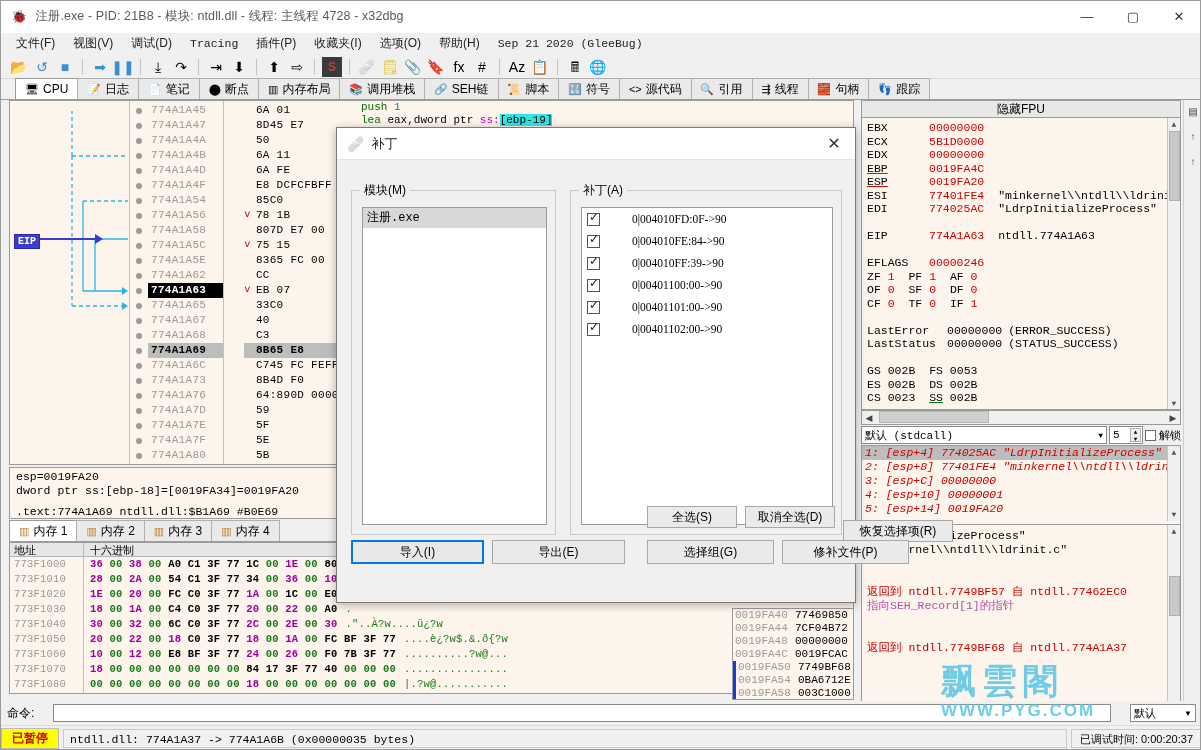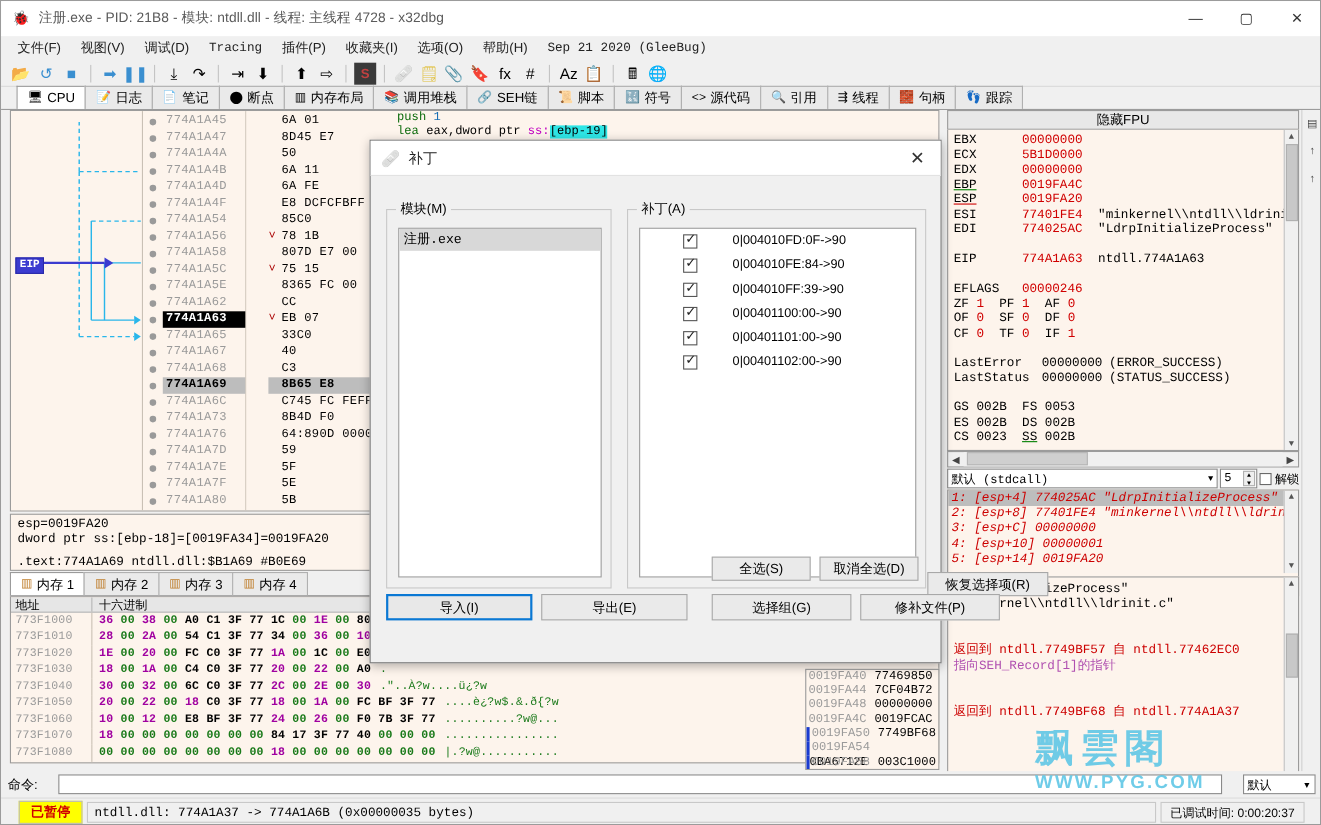--- a/index.html
+++ b/index.html
@@ -248,21 +248,21 @@
   }
   .cmdbar .lbl { font-size:12px; }
   .cmdbar .cmdinput { flex:1; height:18px; background:#fff; border:1px solid #8a8a8a; }
   .cmdbar .defsel { width:66px; height:18px; background:#fff; border:1px solid #8a8a8a;
                     font-size:11px; display:flex; align-items:center; padding-left:3px; position:relative;}
   .cmdbar .defsel .arrow { position:absolute; right:3px; font-size:8px; }
 
   
   .statusbar {
     position:absolute; left:0; top:724px; width:1201px; height:26px;
-    background:#f0f0f0; display:flex; align-items:center; padding:0 16px; gap:4px;
+    background:#f0f0f0; display:flex; align-items:center; padding:0 0; gap:4px;
     border-top:1px solid #dcdcdc;
   }
   .status-pause {
     background:#ffff00; color:#d00000; font-family:"Liberation Mono", monospace;
     font-size:12px; padding:1px 10px; border:1px solid #bcbcbc; font-weight:bold;
   }
   .status-text {
     flex:1; background:#f0f0f0; border:1px solid #c8c8c8; font-family:"Liberation Mono", monospace;
     font-size:11.5px; padding:2px 6px; color:#000; height:19px; line-height:15px; overflow:hidden; white-space:nowrap;
   }
@@ -312,21 +312,21 @@
   .grp-pat { left:233px; top:30px; width:272px; height:345px; }
 
   .listbox {
     position:absolute; background:#fff; border:1px solid #9b9b9b; overflow:hidden;
   }
   .lb-mod { left:10px; top:16px; width:185px; height:318px; }
   .lb-pat { left:10px; top:16px; width:252px; height:318px; }
   .lb-item { height:20px; line-height:20px; padding-left:4px; font-family:"Liberation Mono", monospace; font-size:12px; }
   .lb-item.sel { background:#d8d8d8; }
   .pl-item { height:22px; display:flex; align-items:center; gap:10px; padding-left:5px;
-             font-family:Liberation Sans, sans-serif; font-size:11.5px;margin-left:34px; }
+             font-family:Liberation Serif, serif; font-size:11.5px; }
   .pchk { width:13px; height:13px; border:1px solid #555; background:#fff; position:relative; flex:0 0 auto;}
   .pchk::after {
     content:"✓"; position:absolute; left:1px; top:-3px; font-size:12px; color:#222; line-height:13px;
   }
   .pl-item .ptxt { margin-left:22px; }
 
   .dbtn {
     position:absolute; background:#eaeaea; border:1px solid #a8a8a8;
     font-size:12px; display:flex; align-items:center; justify-content:center;
     color:#000; white-space:nowrap;
@@ -709,21 +709,21 @@
           <span class="sv">00000000</span>
         </div>
         <div class="srow">
           <span class="sa">0019FA4C</span>
           <span class="sv">0019FCAC</span>
         </div>
         <div class="srow" style="border-left: 3px solid rgb(26, 59, 208);">
           <span class="sa">0019FA50</span>
           <span class="sv">7749BF68</span>
         </div>
-        <div class="srow" style="border-left: 3px solid rgb(26, 59, 208); flex-direction: column;">
+        <div class="srow" style="border-left: 3px solid rgb(26, 59, 208);">
           <span class="sa">0019FA54</span>
           <span class="sv">0BA6712E</span>
         </div>
         <div class="srow" style="border-left: 3px solid rgb(26, 59, 208);">
           <span class="sa">0019FA58</span>
           <span class="sv">003C1000</span>
         </div>
       </div>
 
     <div class="expr-box">[773F0FFF] = 38003600 (系统数据)</div>

